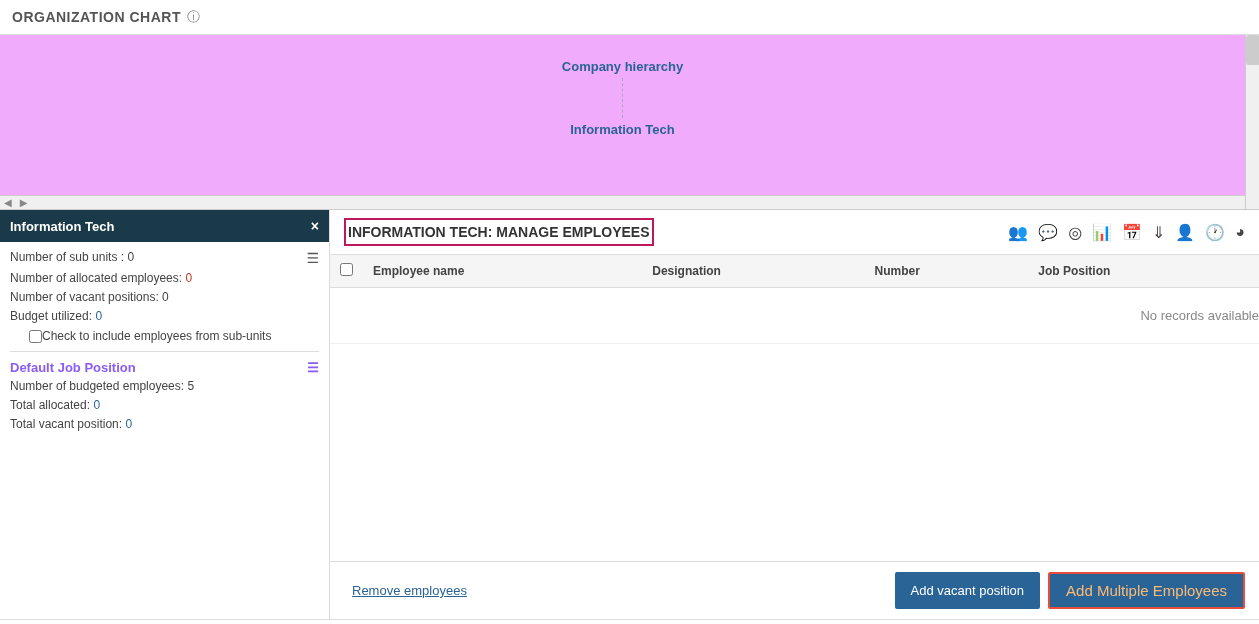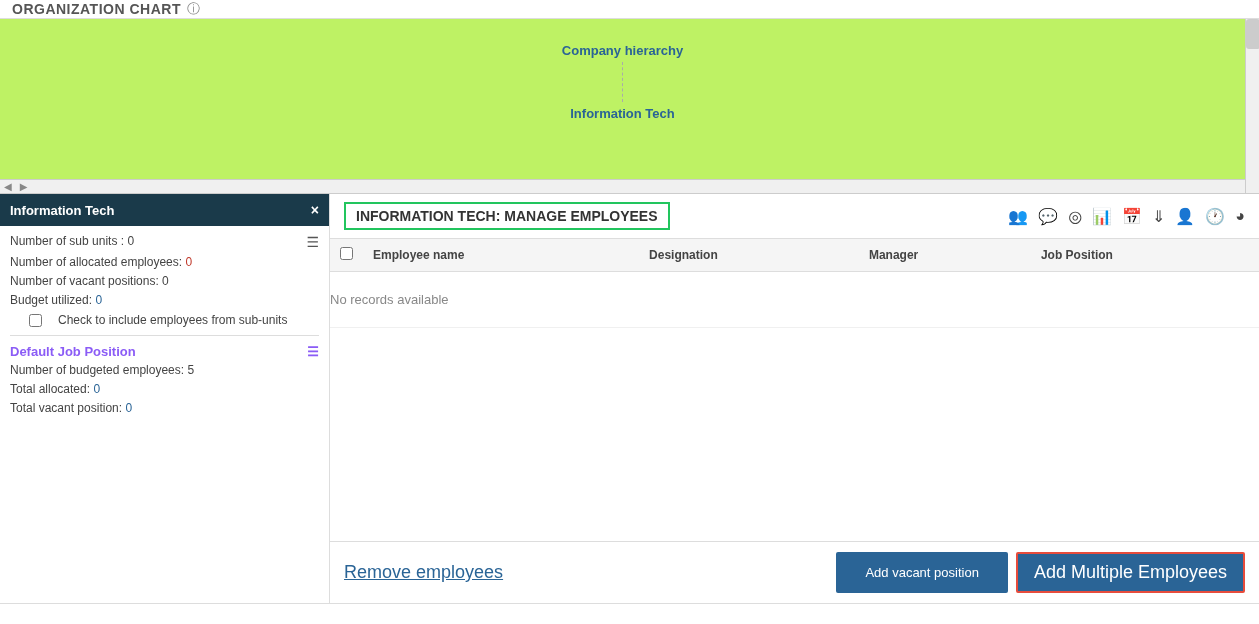--- a/index.html
+++ b/index.html
@@ -1,29 +1,29 @@
 <!DOCTYPE html>
 <html><head>
   <meta charset="utf-8">
   <style>
     * { box-sizing: border-box; margin: 0; padding: 0; }
     body { font-family: Arial, sans-serif; font-size: 13px; background: #fff; color: #333; width: 1259px; height: 624px; overflow: hidden; }
 
     
     .page-header {
-      display: flex; align-items: center; padding: 0 12px; border-bottom: 1px solid #ddd;
+      display: flex; align-items: center; padding: 8px 12px; border-bottom: 1px solid #ddd;
       background: #fff;
     }
     .page-title { font-size: 14px; font-weight: bold; color: #555; text-transform: uppercase; letter-spacing: 0.5px; }
     .help-icon { margin-left: 6px; color: #888; font-size: 13px; cursor: pointer; }
 
     
     .hierarchy-area {
       position: relative;
-      background: #bef264;
+      background: #f0abfc;
       border-bottom: 1px solid #ccc;
       height: 175px;
       overflow: hidden;
     }
     .scrollbar-right {
       position: absolute; right: 0; top: 0; width: 14px; height: 100%; background: #f0f0f0; border-left: 1px solid #ccc;
     }
     .scrollbar-right-thumb {
       width: 14px; height: 30px; background: #ccc; border-radius: 3px;
     }
@@ -57,64 +57,64 @@
       background: #1a3a4a; color: #fff; padding: 8px 10px;
       display: flex; justify-content: space-between; align-items: center;
       font-size: 13px; font-weight: bold;
     }
     .close-btn { color: #fff; cursor: pointer; font-size: 14px; }
     .left-panel-body { padding: 8px 10px; flex: 1; overflow-y: auto; }
     .info-row { margin-bottom: 5px; font-size: 12px; color: #444; display: flex; align-items: flex-start; }
     .info-row .value-red { color: #c0392b; }
     .info-row .value-blue { color: #2a6496; }
     .info-row .menu-icon { margin-left: auto; color: #555; cursor: pointer; font-size: 14px; }
-    .checkbox-row { display: flex; align-items: center; gap: 16px; margin-top: 6px; font-size: 12px; color: #444; padding-left: 19px; }
+    .checkbox-row { display: flex; align-items: center; gap: 0; margin-top: 6px; font-size: 12px; color: #444; padding-left: 19px; }
 
     .section-divider { border-top: 1px solid #ddd; margin: 8px 0; }
     .section-title { font-weight: bold; font-size: 13px; color: #8b5cf6; margin-bottom: 4px; display: flex; justify-content: space-between; align-items: center; }
     .section-body { font-size: 12px; color: #444; }
     .section-body .value-blue { color: #2a6496; }
 
     
     .right-panel {
       flex: 1; display: flex; flex-direction: column; background: #fff;
     }
     .right-panel-header {
       display: flex; justify-content: space-between; align-items: center;
       padding: 8px 14px; border-bottom: 1px solid #ddd;
     }
     .manage-title {
       font-size: 14px; font-weight: bold; color: #333; text-transform: uppercase;
-      border: 2px solid #22c55e; padding: 4px 10px; display: inline-block;
+      border: 2px solid #be185d; padding: 4px 2px; display: inline-block;
     }
     .toolbar-icons { display: flex; gap: 10px; align-items: center; }
     .toolbar-icon { font-size: 16px; color: #444; cursor: pointer; }
 
     
     .table-area { flex: 1; overflow: auto; }
     table { width: 100%; border-collapse: collapse; }
     table th { background: #f5f5f5; border-bottom: 1px solid #ddd; padding: 8px 10px; text-align: left; font-size: 12px; font-weight: bold; color: #444; }
     table td { padding: 8px 10px; font-size: 12px; color: #666; border-bottom: 1px solid #f0f0f0; }
-    .no-records { text-align: left; color: #888; font-size: 13px; padding: 20px 0; }
+    .no-records { text-align: right; color: #888; font-size: 13px; padding: 20px 0; }
     .checkbox-col { width: 30px; }
 
     
     .action-bar {
       display: flex; justify-content: space-between; align-items: center;
       padding: 10px 14px; border-top: 1px solid #ddd; background: #fff;
     }
-    .remove-link { color: #2a6496; text-decoration: underline; cursor: pointer; font-size: 18px; }
+    .remove-link { color: #2a6496; text-decoration: underline; cursor: pointer; font-size: 13px; margin-left: 8px; }
     .action-buttons { display: flex; gap: 8px; }
     .btn-primary {
-      background: #2a6496; color: #fff; border: none; padding: 8px 29px;
+      background: #2a6496; color: #fff; border: none; padding: 8px 16px;
       font-size: 13px; cursor: pointer; border-radius: 2px;
     }
     .btn-primary-outlined {
-      background: #2a6496; color: #ffffff; border: 2px solid #e74c3c; padding: 8px 16px;
-      font-size: 18px; cursor: pointer; border-radius: 2px;
+      background: #2a6496; color: #fdba74; border: 2px solid #e74c3c; padding: 8px 16px;
+      font-size: 15px; cursor: pointer; border-radius: 2px;
     }
 
     
     .done-bar {
       display: flex; justify-content: flex-end; align-items: center;
       padding: 8px 14px; border-top: 1px solid #ddd; background: #fff; height: 40px;
     }
   </style>
 </head>
 <body>
@@ -208,21 +208,21 @@
 
     <div class="table-area">
       <table>
         <thead>
           <tr>
             <th class="checkbox-col">
               <input type="checkbox" style="">
             </th>
             <th>Employee name</th>
             <th>Designation</th>
-            <th>Manager</th>
+            <th>Number</th>
             <th>Job Position</th>
           </tr>
         </thead>
         <tbody>
           <tr>
             <td colspan="5" class="no-records">No records available</td>
           </tr>
         </tbody>
       </table>
     </div>

